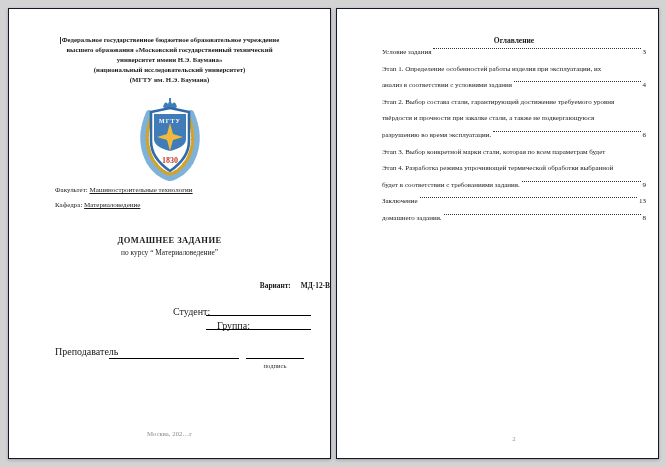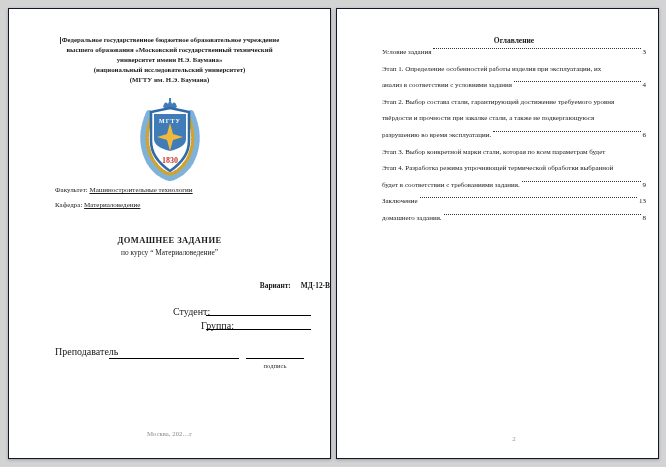--- a/index.html
+++ b/index.html
@@ -43,21 +43,21 @@
   }
   .course-line b { font-weight:normal; }
   .variant-line {
     position:absolute; top:251px; left:0; right:0; text-align:right;
     font-weight:bold; font-size:7.4px;margin-top:21px;
   }
   .variant-line .vlabel { margin-right:8px; }
 
   .fill-label { position:absolute; font-size:10px; white-space:nowrap; }
   .student-label { left:164px; top:297px; }
-  .group-label   { left:156px; top:311px;padding-left:36px; }
+  .group-label   { left:172px; top:311px;padding-left:36px; }
   .teacher-label { left:46px;  top:337px; }
   .fill-line { position:absolute; height:0; border-bottom:1px solid #000; }
   .student-line { left:197px; width:105px; top:306px; }
   .group-line   { left:197px; width:105px; top:320px; }
   .teacher-line { left:100px; width:130px; top:349px; }
   .sign-line    { left:237px; width:58px;  top:349px; }
   .sign-caption {
     position:absolute; left:237px; width:58px; top:353px;
     text-align:center; font-size:6.6px; color:#333;
   }

